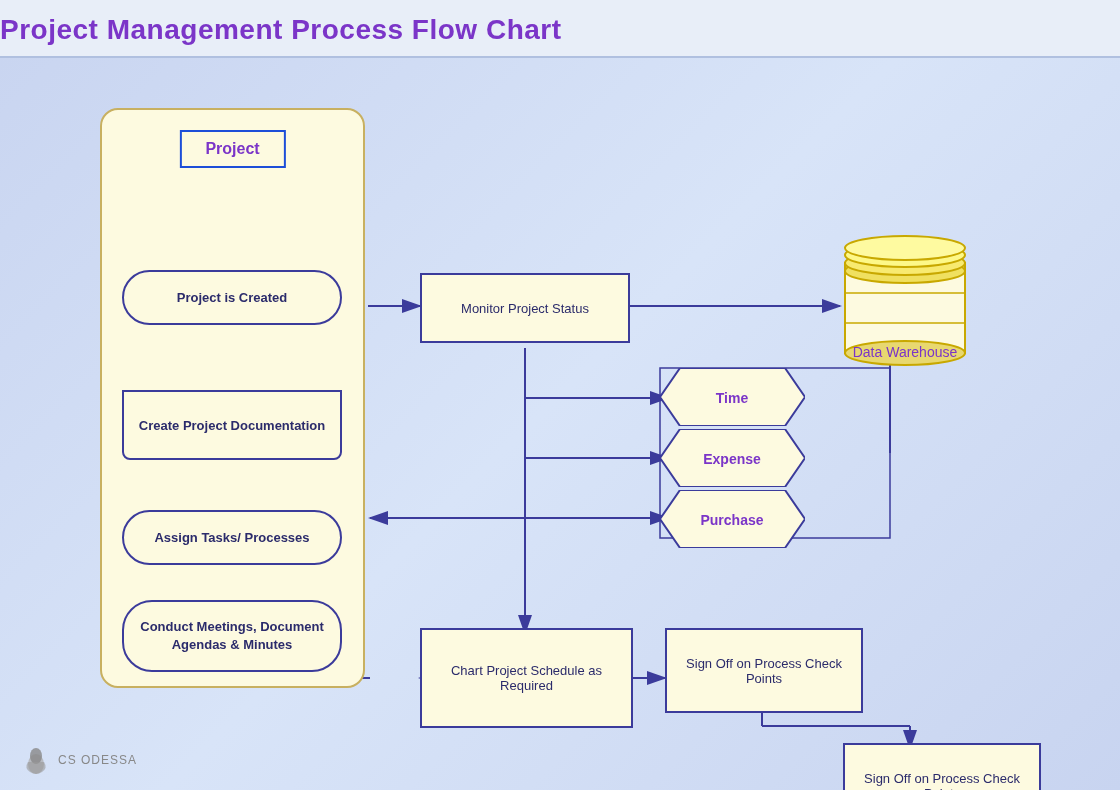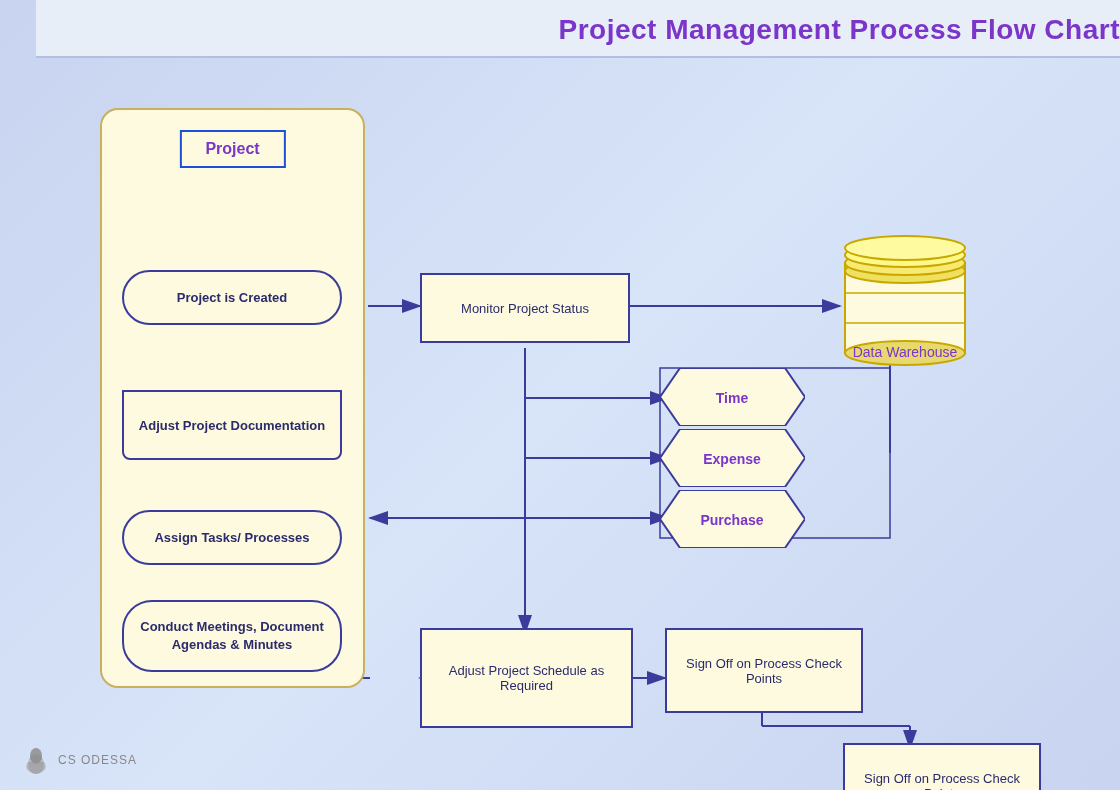--- a/index.html
+++ b/index.html
@@ -9,23 +9,22 @@
       height: 790px;
       background: linear-gradient(135deg, #c8d4f0 0%, #d8e4f8 50%, #c8d4f0 100%);
       font-family: Arial, sans-serif;
       overflow: hidden;
       position: relative;
     }
 
     .title-bar {
       background: #e8eef8;
       border-bottom: 2px solid #b0c0e0;
-      text-align: right;
+      text-align: left;
       padding: 14px 0 10px;
-      margin-left: 36px;
     }
 
     .title-text {
       font-size: 28px;
       font-weight: bold;
       color: #7b35c8;
       letter-spacing: 0.5px;
     }
 
     .diagram-area {
@@ -221,21 +220,21 @@
   </svg>
 
   <div class="swimlane">
     <div class="swimlane-title">Project</div>
 
     <div class="shape-rounded" style="top:160px; left:20px; width:220px; height:55px;">
       <span>Project is Created</span>
     </div>
 
     <div class="shape-doc" style="top:280px; left:20px; width:220px; height:70px;">
-      <span>Adjust Project Documentation</span>
+      <span>Create Project Documentation</span>
     </div>
 
     <div class="shape-rounded" style="top:400px; left:20px; width:220px; height:55px;">
       <span>Assign Tasks/ Processes</span>
     </div>
 
     <div class="shape-rounded" style="top:490px; left:20px; width:220px; height:72px; line-height:1.4;">
       <span>Conduct Meetings, Document Agendas &amp; Minutes</span>
     </div>
   </div>
@@ -271,21 +270,21 @@
     <polygon points="20,0 125,0 145,29 125,58 20,58 0,29" fill="#fdfae0" stroke="#3b3b9b" stroke-width="2"></polygon>
     <text x="72" y="35" text-anchor="middle" font-size="14" font-weight="bold" fill="#7b35c8">Expense</text>
   </svg>
 
   <svg class="hex-svg" style="top:432px; left:660px;" width="145" height="58">
     <polygon points="20,0 125,0 145,29 125,58 20,58 0,29" fill="#fdfae0" stroke="#3b3b9b" stroke-width="2"></polygon>
     <text x="72" y="35" text-anchor="middle" font-size="14" font-weight="bold" fill="#7b35c8">Purchase</text>
   </svg>
 
   <div class="shape-rect" style="top:570px; left:420px; width:213px; height:100px;">
-    <span>Adjust Project Schedule as Required</span>
+    <span>Chart Project Schedule as Required</span>
   </div>
 
   <div class="shape-rect" style="top:570px; left:665px; width:198px; height:85px;">
     <span>Sign Off on Process Check Points</span>
   </div>
 
   <div class="shape-rect" style="top:685px; left:843px; width:198px; height:85px;">
     <span>Sign Off on Process Check Points</span>
   </div>
 

